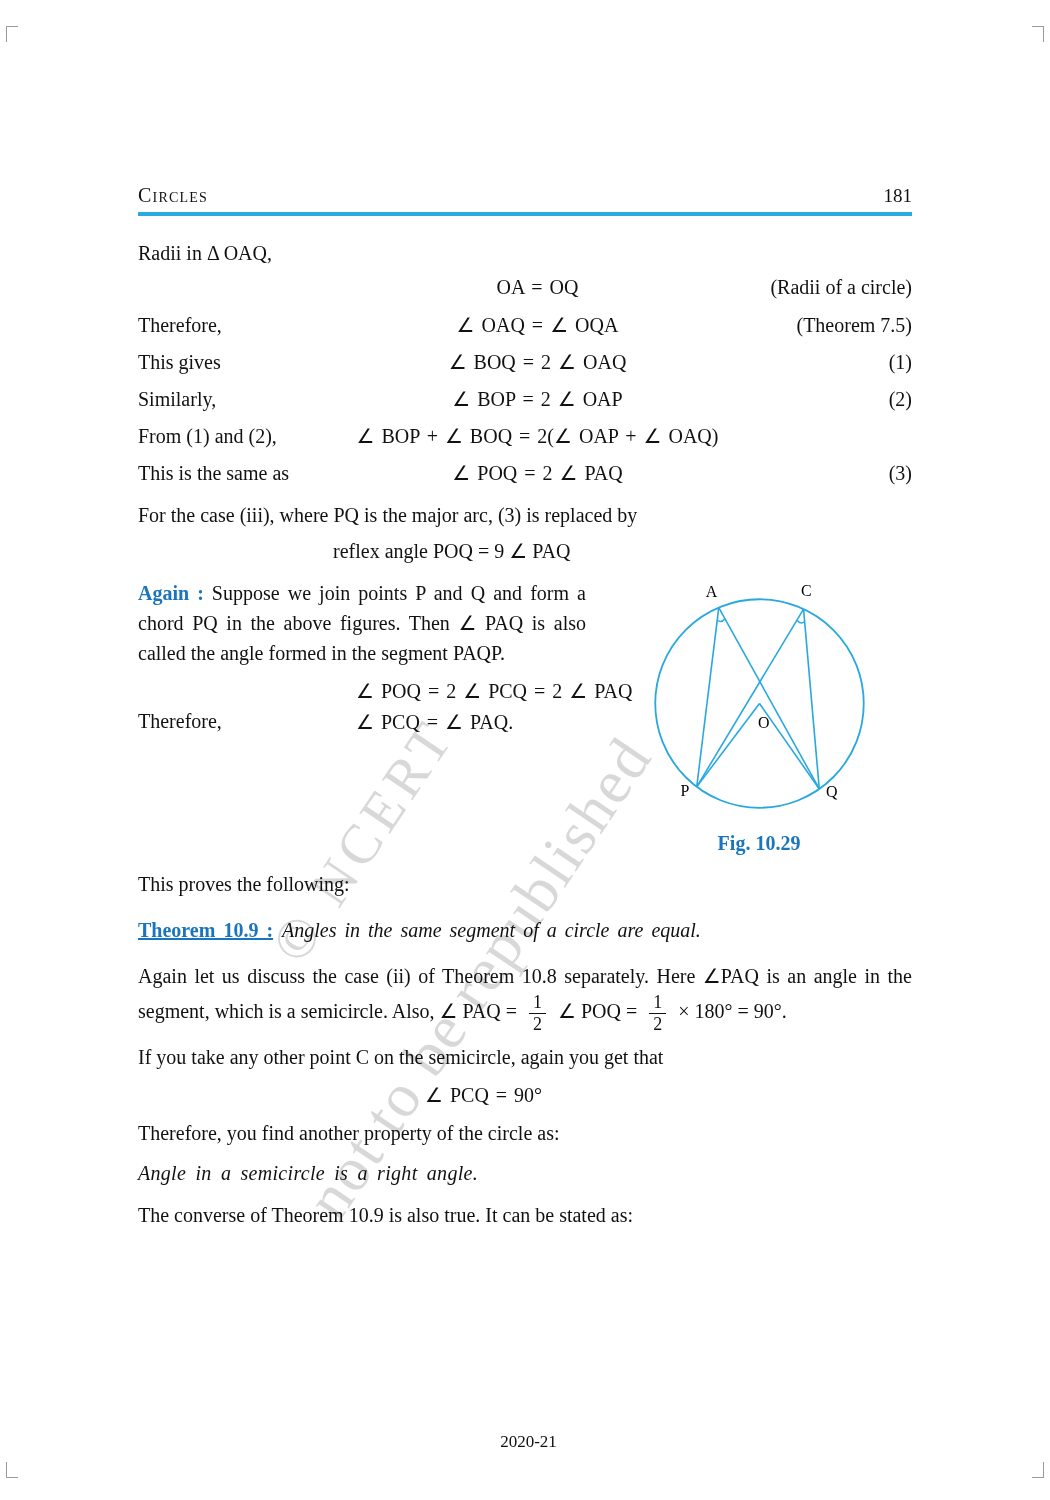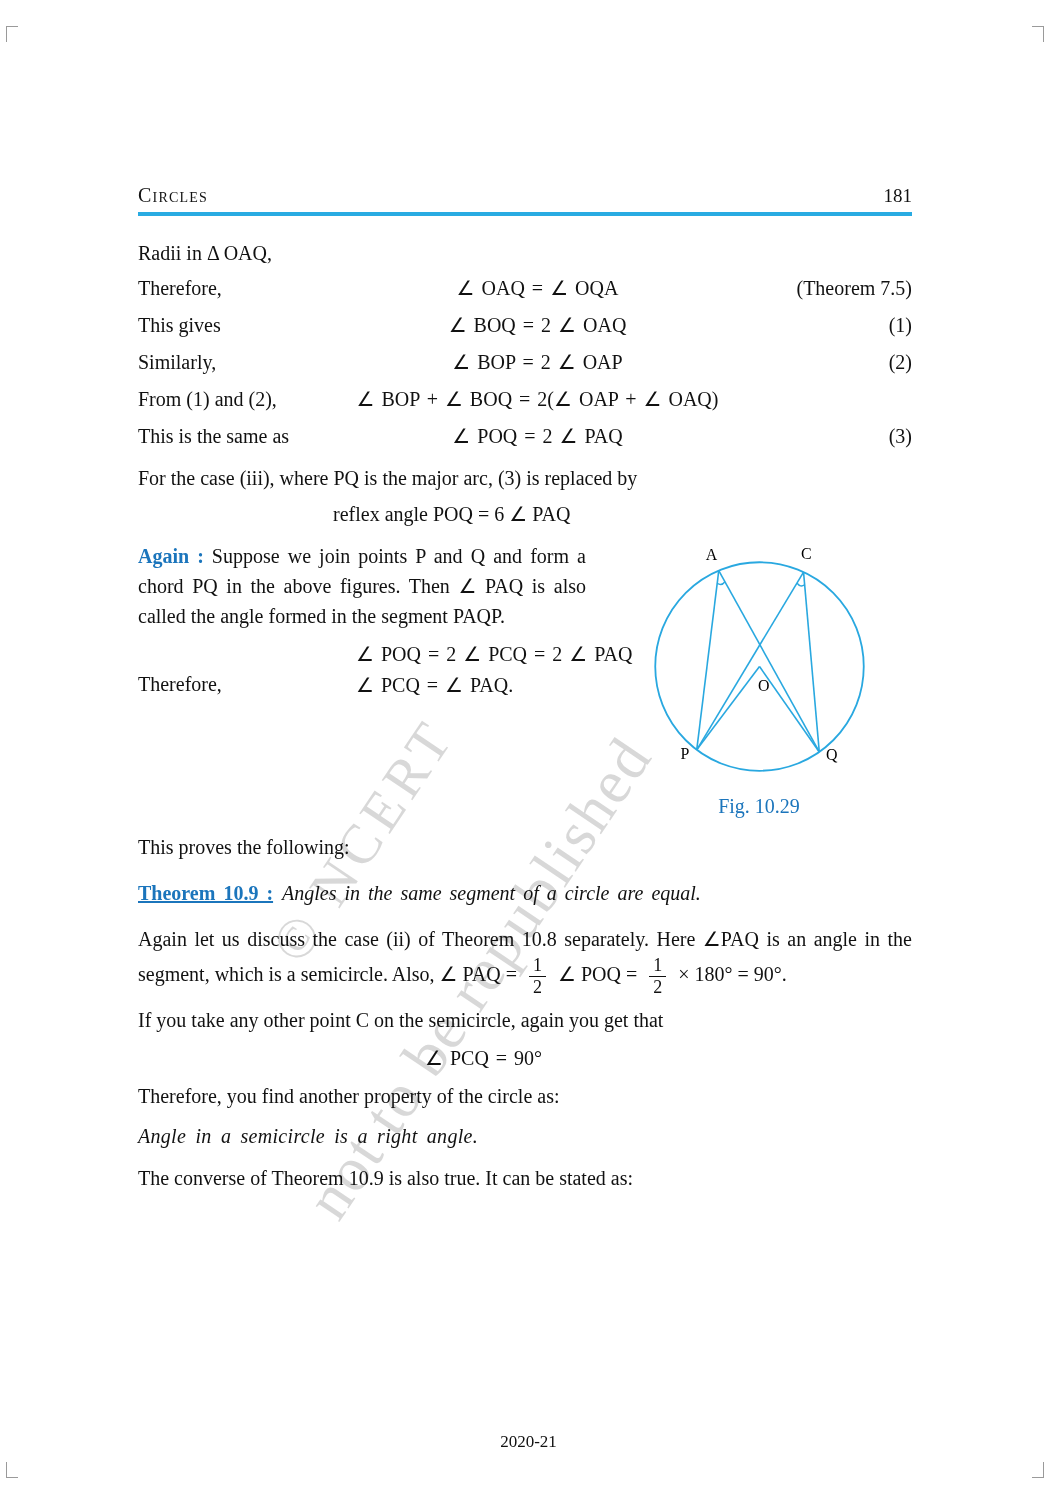--- a/index.html
+++ b/index.html
@@ -49,21 +49,21 @@
   
   .two-col { display:flex; margin-top:12px; }
   .left-col { width:448px; }
   .left-col p { text-align:justify; line-height:30px; }
   .remark-label { color:#1B75BC; font-weight:bold; margin-right:8px; }
   .para-gap { margin-top:12px; }
   .inline-eq { margin-left:218px; margin-top:8px; white-space:nowrap; word-spacing:2px; }
   .therefore-row { display:flex; margin-top:4px; white-space:nowrap; }
   .therefore-row .tlabel { width:218px; }
   .right-col { flex:1; display:flex; flex-direction:column; align-items:center; padding-left:20px; }
-  .fig-caption { color:#1B75BC; font-weight:normal; font-size:20px; margin-top:4px; text-align:right; }
+  .fig-caption { color:#1B75BC; font-weight:bold; font-size:20px; margin-top:4px; text-align:right; }
 
   .proves { margin-top:14px; }
 
   .theorem { margin-top:16px; text-align:justify; word-spacing:3px; line-height:31px; }
   .blue-label { color:#1B75BC; font-weight:bold; margin-right:9px; font-style:normal;text-decoration:underline; }
   .theorem-text { font-style:italic; }
 
   .again-para { margin-top:14px; text-align:justify; line-height:33px; }
   .frac { display:inline-block; vertical-align:middle; text-align:center; margin:0 7px;
           font-size:18px; line-height:1.05; }
@@ -97,20 +97,25 @@
     <div class="header">
       <span class="header-title">Circles</span>
       <span class="header-page">181</span>
     </div>
     <div class="rule"></div>
 
     <p class="intro">Radii in Δ OAQ,</p>
 
     <div class="eq-rows">
       <div class="eq-row">
+        <span class="eq-label"></span>
+        <span class="eq-expr">OA = OQ</span>
+        <span class="eq-note">(Radii of a circle)</span>
+      </div>
+      <div class="eq-row">
         <span class="eq-label">Therefore,</span>
         <span class="eq-expr">∠ OAQ = ∠ OQA</span>
         <span class="eq-note">(Theorem 7.5)</span>
       </div>
       <div class="eq-row">
         <span class="eq-label">This gives</span>
         <span class="eq-expr">∠ BOQ = 2 ∠ OAQ</span>
         <span class="eq-note">(1)</span>
       </div>
       <div class="eq-row">
@@ -124,21 +129,21 @@
         <span class="eq-note"></span>
       </div>
       <div class="eq-row">
         <span class="eq-label">This is the same as</span>
         <span class="eq-expr">∠ POQ = 2 ∠ PAQ</span>
         <span class="eq-note">(3)</span>
       </div>
     </div>
 
     <p class="case-line">For the case (iii), where PQ is the major arc, (3) is replaced by</p>
-    <p class="reflex-line">reflex angle POQ = 6 ∠ PAQ</p>
+    <p class="reflex-line">reflex angle POQ = 9 ∠ PAQ</p>
 
     <div class="two-col">
       <div class="left-col">
         <p><span class="remark-label">Again :</span><span>Suppose we join points P and Q and form a chord PQ in the above figures. Then ∠ PAQ is also called the angle formed in the segment PAQP.</span></p>
         <p class="inline-eq">∠ POQ = 2 ∠ PCQ = 2 ∠ PAQ</p>
         <div class="therefore-row">
           <span class="tlabel">Therefore,</span>
           <span class="eq-expr">∠ PCQ = ∠ PAQ.</span>
         </div>
       </div>

